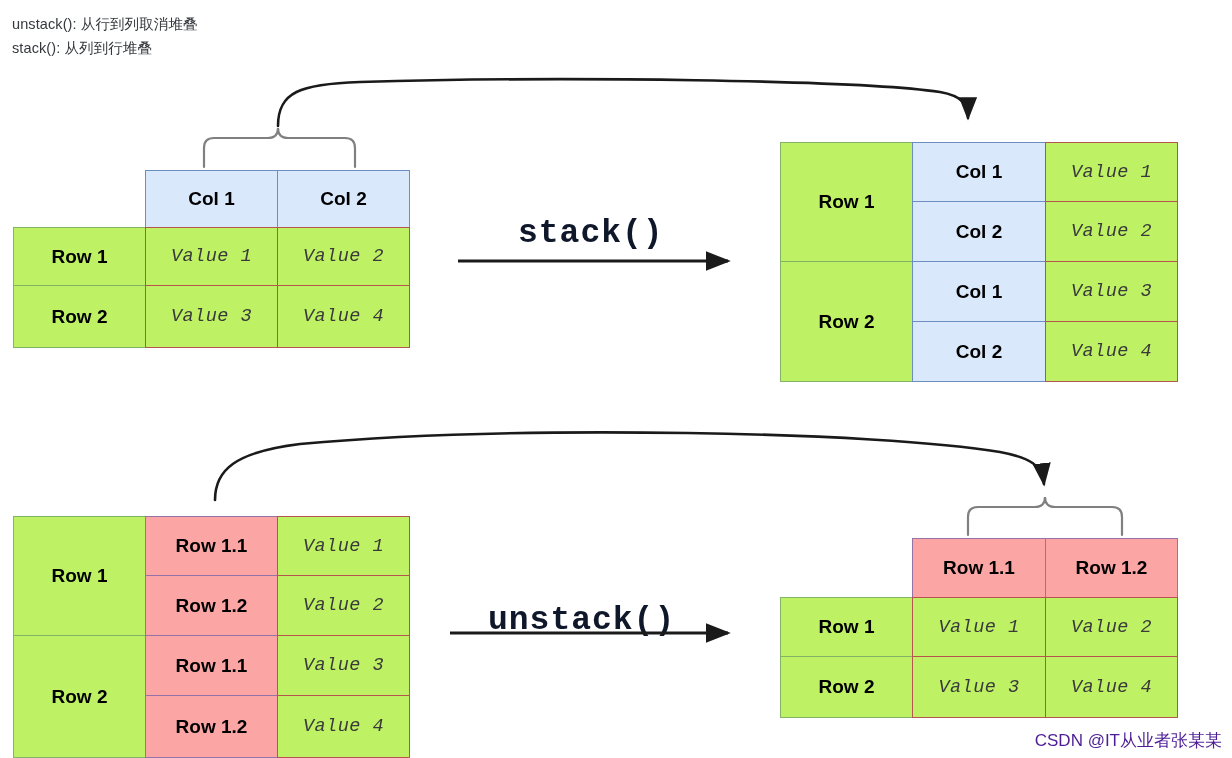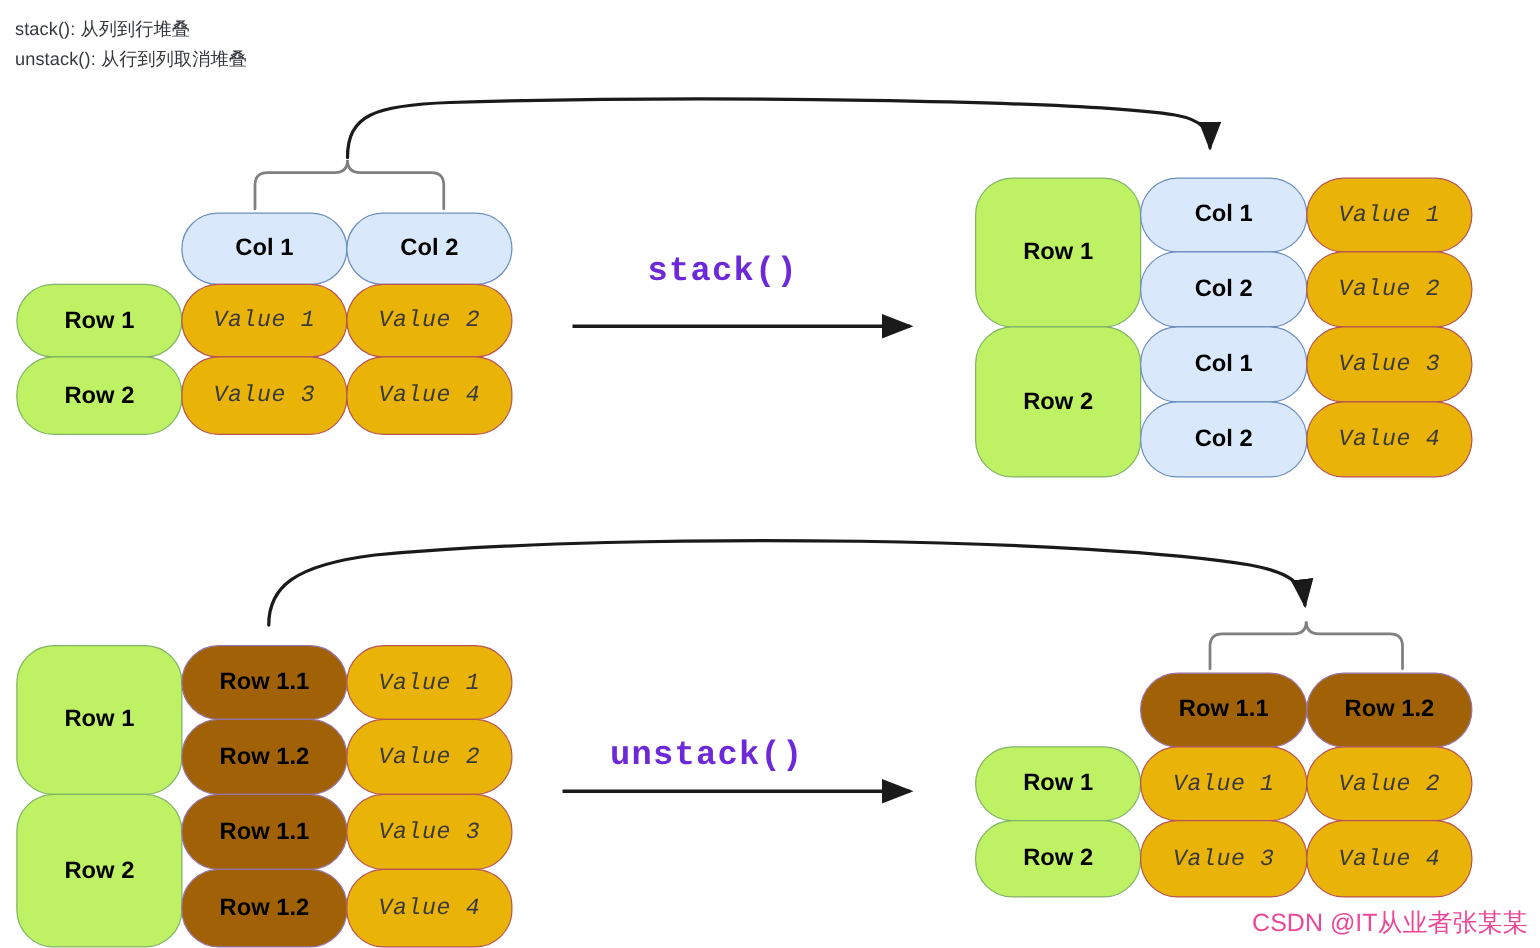--- a/index.html
+++ b/index.html
@@ -30,90 +30,90 @@
 
   
   .cell {
     position: absolute;
     box-sizing: border-box;
     display: flex;
     align-items: center;
     justify-content: center;
     font-size: 19px;
     white-space: nowrap;
-    border-radius: 30px;
   }
   .hdr-green {
     background: #bef264;
     border: 1.6px solid #82b366;
     font-weight: bold;
     color: #000000;
     font-family: "Liberation Sans", sans-serif;
   }
   .hdr-blue {
     background: #dae8fc;
     border: 1.6px solid #6c8ebf;
     font-weight: bold;
     color: #000000;
     font-family: "Liberation Sans", sans-serif;
   }
   .hdr-purple {
-    background: #a16207;
+    background: #fca5a5;
     border: 1.6px solid #9673a6;
     font-weight: bold;
     color: #000000;
     font-family: "Liberation Sans", sans-serif;
   }
   .val-red {
-    background: #eab308;
+    background: #bef264;
     border: 1.6px solid #b85450;
     color: #3a3a3a;
     font-family: "Liberation Mono", monospace;
     font-style: italic;
     font-size: 18.5px;
     letter-spacing: 0.5px;
   }
 
   
   .op-label {
     position: absolute;
     font-family: "Liberation Mono", monospace;
     font-weight: bold;
-    font-size: 27px;
-    color: #6d28d9;
+    font-size: 33px;
+    color: #0f172a;
     letter-spacing: 1px;
     white-space: nowrap;
+    margin-top: 12px;
   }
 
   
   .overlay {
     position: absolute;
     left: 0;
     top: 0;
     width: 1232px;
     height: 758px;
     pointer-events: none;
   }
 
   
   .watermark {
     position: absolute;
     right: 10px;
     bottom: 6px;
-    font-size: 20px;
-    color: #ec4899;
+    font-size: 17px;
+    color: #4c1d95;
     white-space: nowrap;
   }
 </style>
 </head>
 <body>
 
 <div class="caption">
+  <div>unstack(): 从行到列取消堆叠</div>
   <div>stack(): 从列到行堆叠</div>
-  <div>unstack(): 从行到列取消堆叠</div>
 </div>
 
 <div>
 
   <div class="cell hdr-blue" style="left:145px; top:170px; width:133px; height:58px;">Col 1</div>
   <div class="cell hdr-blue" style="left:277px; top:170px; width:133px; height:58px;">Col 2</div>
 
   <div class="cell hdr-green" style="left:13px; top:227px; width:133px; height:59px;">Row 1</div>
   <div class="cell hdr-green" style="left:13px; top:285px; width:133px; height:63px;">Row 2</div>
 

